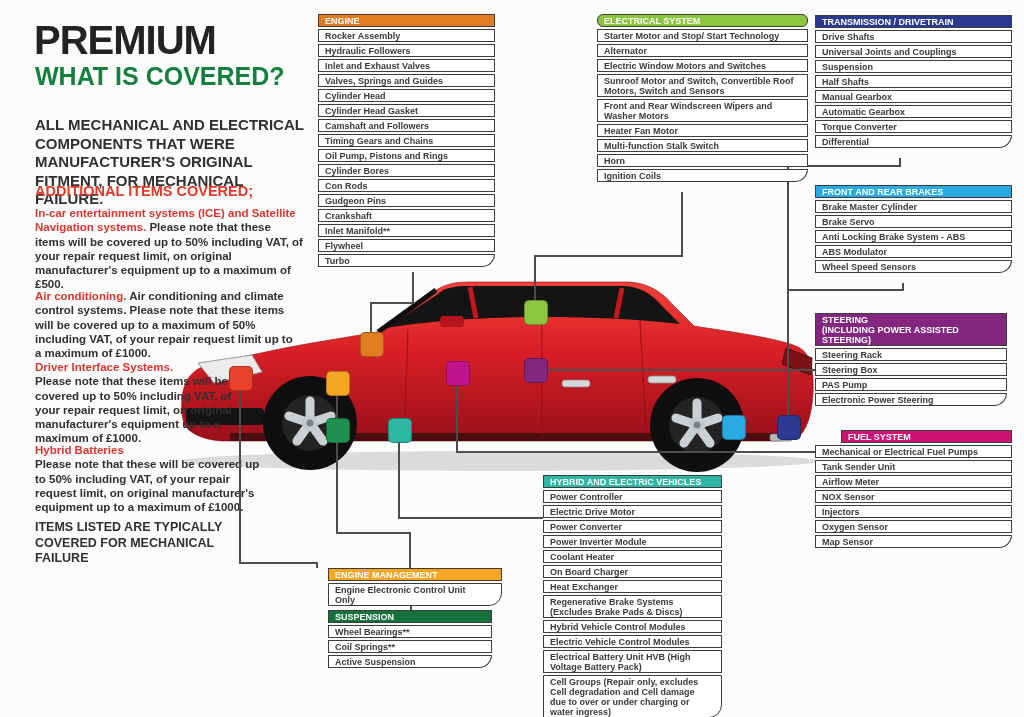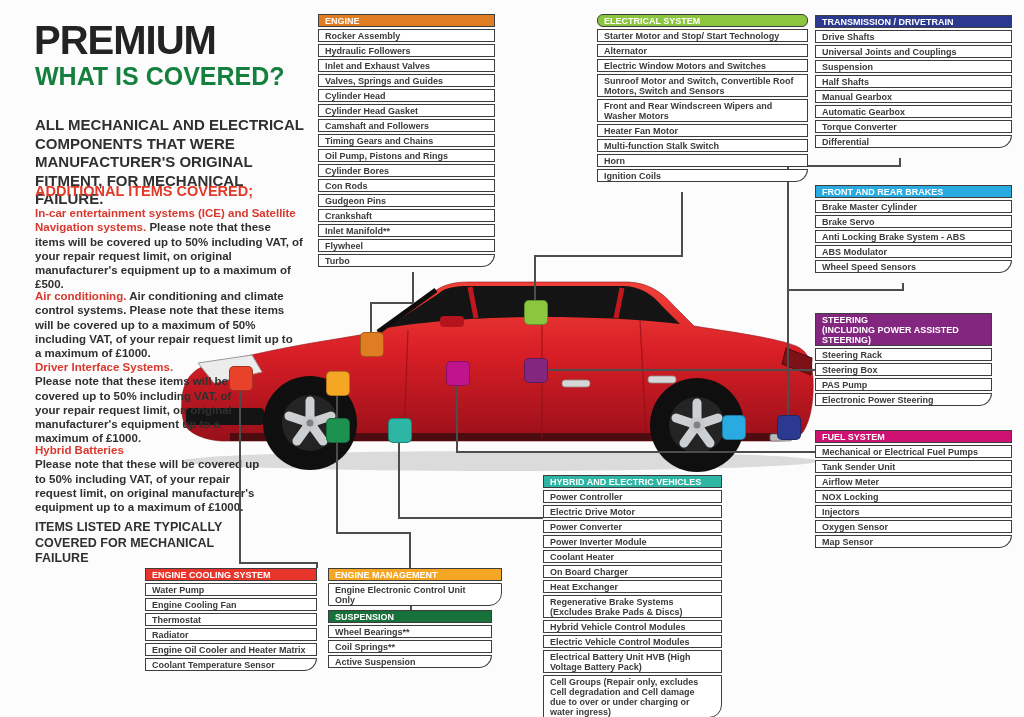--- a/index.html
+++ b/index.html
@@ -22,21 +22,21 @@
   
   .panel{position:absolute;display:flex;flex-direction:column;gap:2px;z-index:8;}
   .cell{background:#fff;border:1px solid #3d3d3d;color:#3a3a3a;font-weight:bold;
         font-size:9px;line-height:10px;padding:0.5px 6px;}
   .cell.head{color:#fff;text-transform:uppercase;white-space:pre-line;border-color:#3d3d3d;}
   .cell:last-child{border-radius:0 0 13px 0;padding-right:14px;}
   #panel-engine{left:318px;top:14px;width:177px;}
   #panel-electrical{left:597px;top:14px;width:211px;}
   #panel-transmission{left:815px;top:15px;width:197px;}
   #panel-brakes{left:815px;top:185px;width:197px;}
-  #panel-steering{left:815px;top:313px;width:177px;}
+  #panel-steering{left:815px;top:313px;width:192px;}
   #panel-fuel{left:815px;top:430px;width:197px;}
   #panel-hybrid{left:543px;top:475px;width:179px;}
   #panel-cooling{left:145px;top:568px;width:172px;}
   #panel-mgmt{left:328px;top:568px;width:174px;}
   #panel-suspension{left:328px;top:610px;width:164px;}
   
   #wires{position:absolute;left:0;top:0;z-index:6;pointer-events:none;}
   .marker{position:absolute;width:22px;height:23px;border-radius:5px;z-index:7;
           border:1px solid rgba(0,0,0,0.28);}
   #mk-cooling{left:229px;top:366px;}
@@ -212,53 +212,44 @@
     </div>
   <div class="panel" id="panel-steering">
       <div class="cell head" style="background: rgb(131, 38, 127);">STEERING
 (INCLUDING POWER ASSISTED STEERING)</div>
       <div class="cell">Steering Rack</div>
       <div class="cell">Steering Box</div>
       <div class="cell">PAS Pump</div>
       <div class="cell">Electronic Power Steering</div>
     </div>
   <div class="panel" id="panel-fuel">
-      <div class="cell head" style="background: rgb(206, 17, 114);">FUEL SYSTEM</div>
+      <div class="cell head" style="background: rgb(206, 17, 114); margin-left: 26px;">FUEL SYSTEM</div>
       <div class="cell">Mechanical or Electrical Fuel Pumps</div>
       <div class="cell">Tank Sender Unit</div>
       <div class="cell">Airflow Meter</div>
-      <div class="cell">NOX Locking</div>
+      <div class="cell">NOX Sensor</div>
       <div class="cell">Injectors</div>
       <div class="cell">Oxygen Sensor</div>
       <div class="cell">Map Sensor</div>
     </div>
   <div class="panel" id="panel-hybrid">
       <div class="cell head" style="background: rgb(45, 182, 163);">HYBRID AND ELECTRIC VEHICLES</div>
       <div class="cell">Power Controller</div>
       <div class="cell">Electric Drive Motor</div>
       <div class="cell">Power Converter</div>
       <div class="cell">Power Inverter Module</div>
       <div class="cell">Coolant Heater</div>
       <div class="cell">On Board Charger</div>
       <div class="cell">Heat Exchanger</div>
       <div class="cell">Regenerative Brake Systems (Excludes Brake Pads &amp; Discs)</div>
       <div class="cell">Hybrid Vehicle Control Modules</div>
       <div class="cell">Electric Vehicle Control Modules</div>
       <div class="cell">Electrical Battery Unit HVB (High Voltage Battery Pack)</div>
       <div class="cell">Cell Groups (Repair only, excludes Cell degradation and Cell damage due to over or under charging or water ingress)</div>
     </div>
-  <div class="panel" id="panel-cooling">
-      <div class="cell head" style="background: rgb(232, 53, 43);">ENGINE COOLING SYSTEM</div>
-      <div class="cell">Water Pump</div>
-      <div class="cell">Engine Cooling Fan</div>
-      <div class="cell">Thermostat</div>
-      <div class="cell">Radiator</div>
-      <div class="cell">Engine Oil Cooler and Heater Matrix</div>
-      <div class="cell">Coolant Temperature Sensor</div>
-    </div>
   <div class="panel" id="panel-mgmt">
       <div class="cell head" style="background: rgb(245, 166, 35);">ENGINE MANAGEMENT</div>
       <div class="cell">Engine Electronic Control Unit Only</div>
     </div>
   <div class="panel" id="panel-suspension">
       <div class="cell head" style="background: rgb(23, 113, 59);">SUSPENSION</div>
       <div class="cell">Wheel Bearings**</div>
       <div class="cell">Coil Springs**</div>
       <div class="cell">Active Suspension</div>
     </div>

